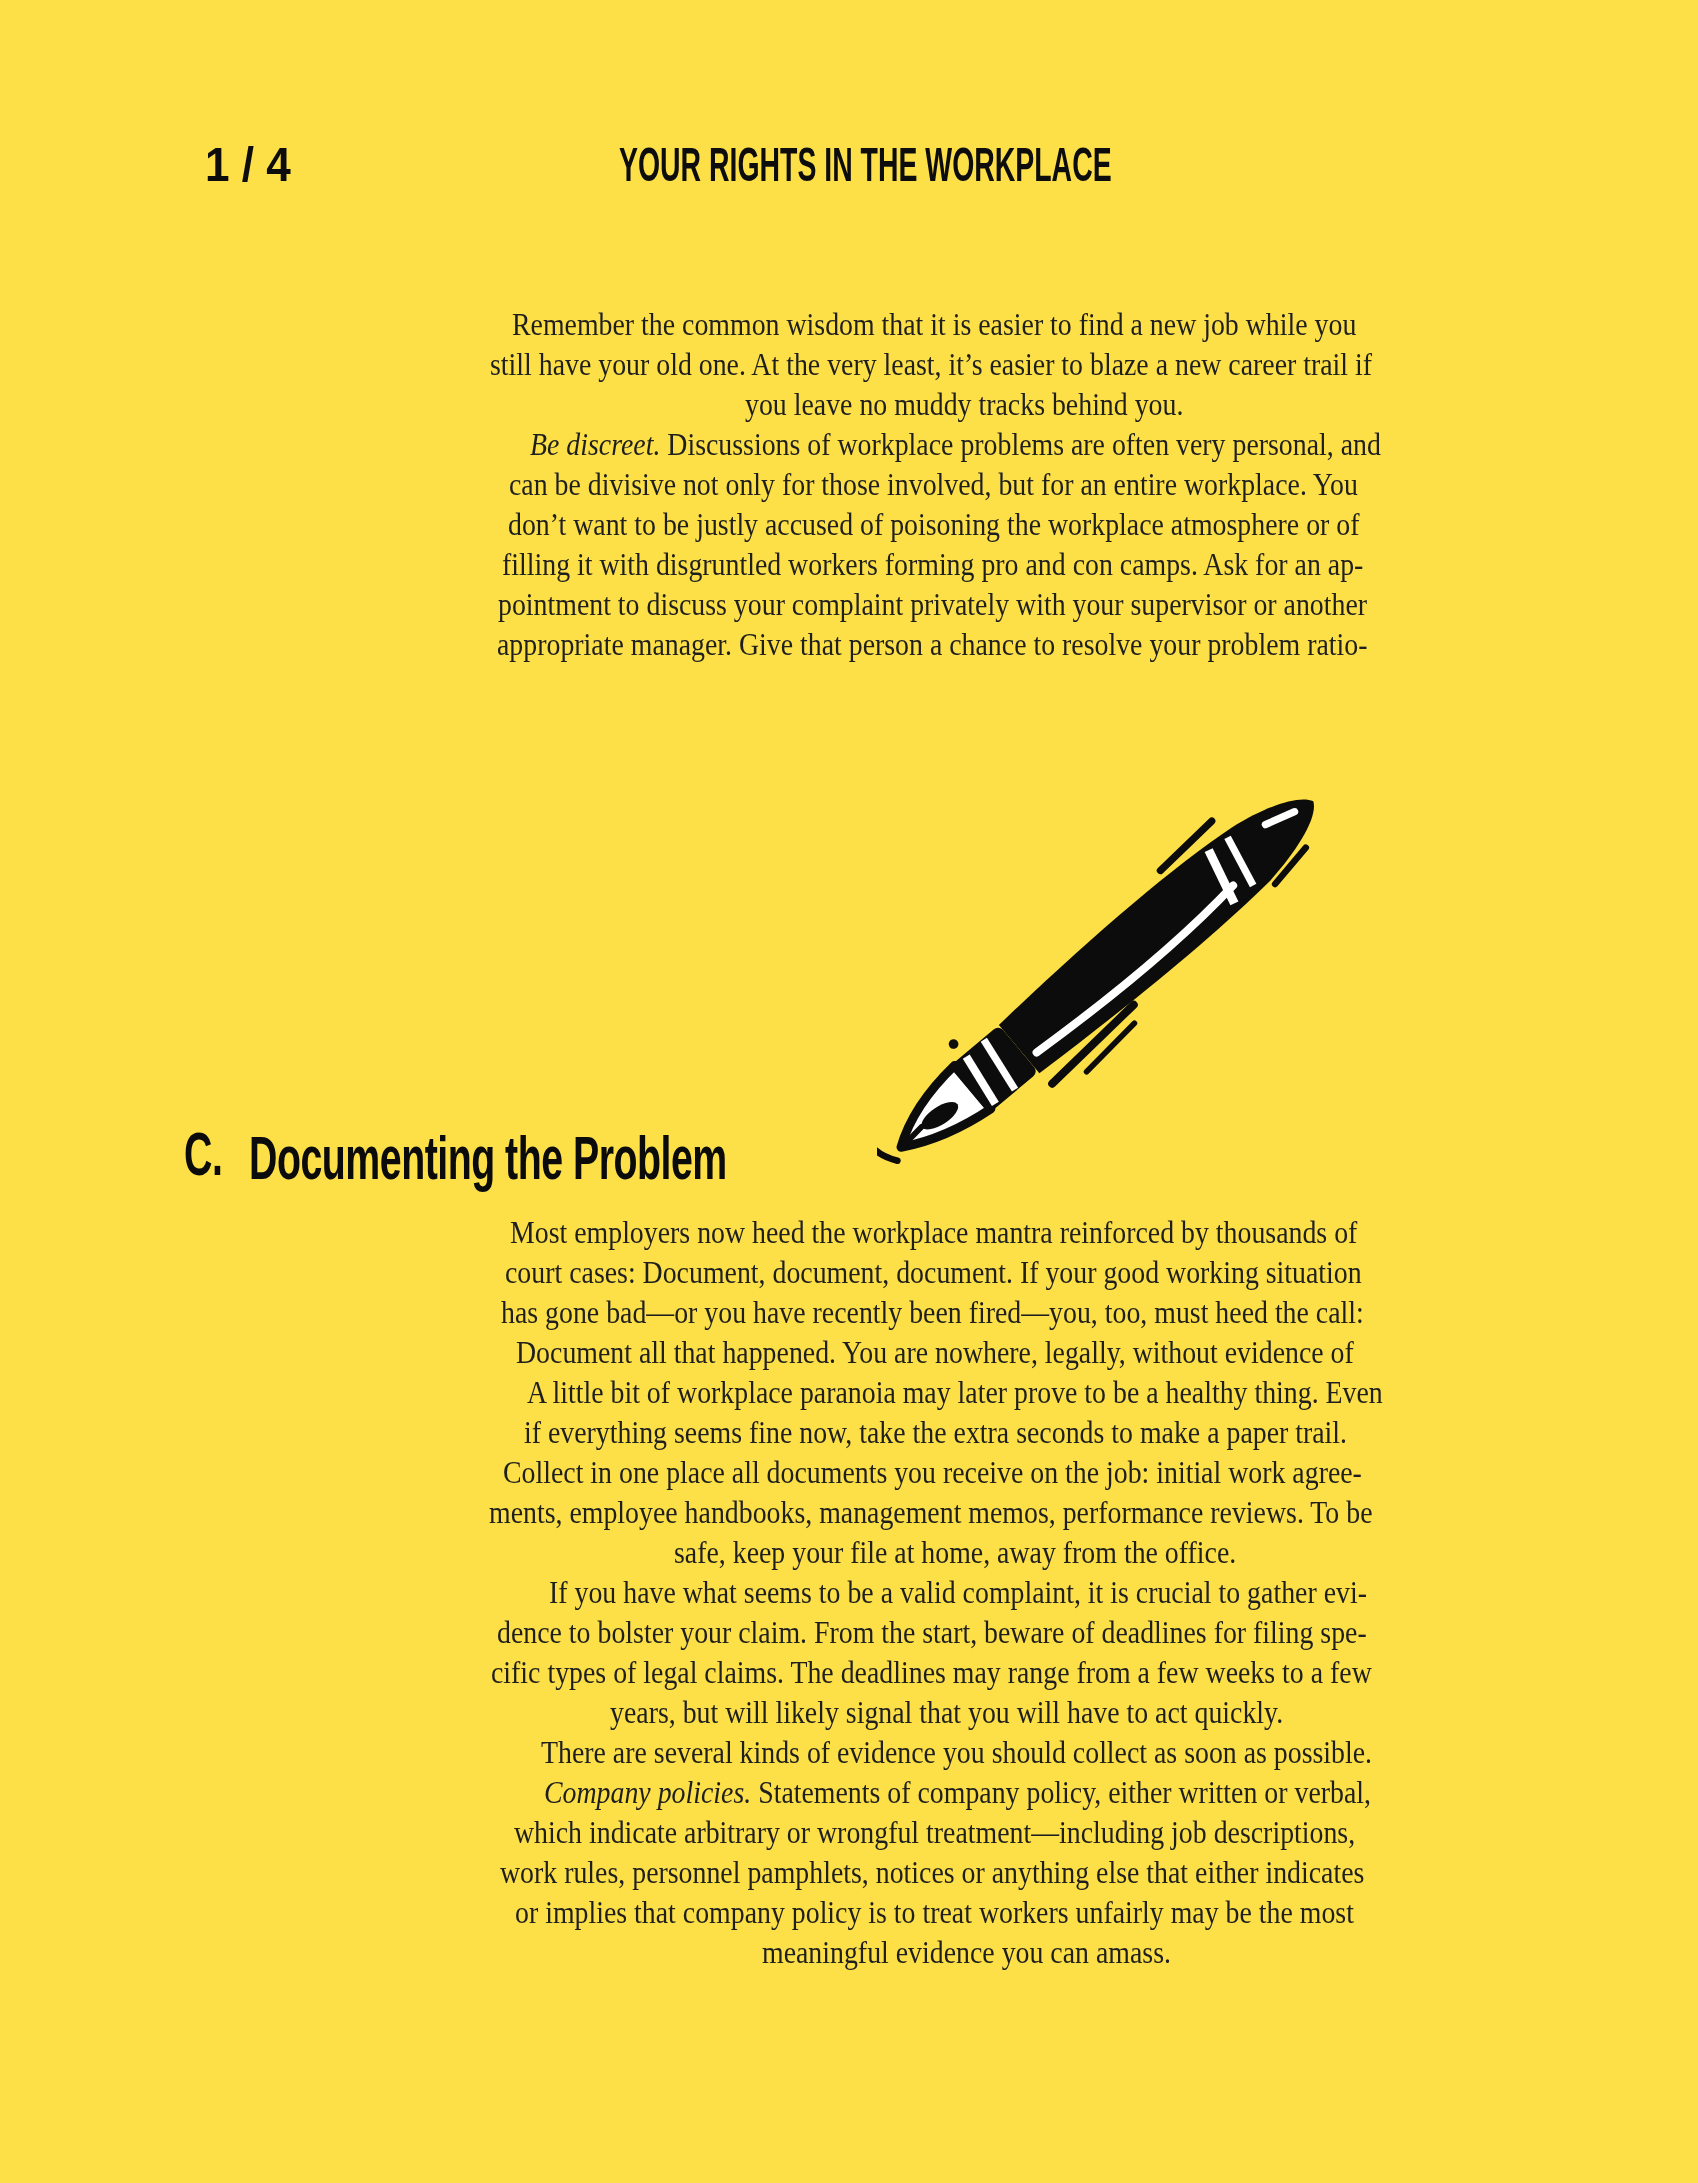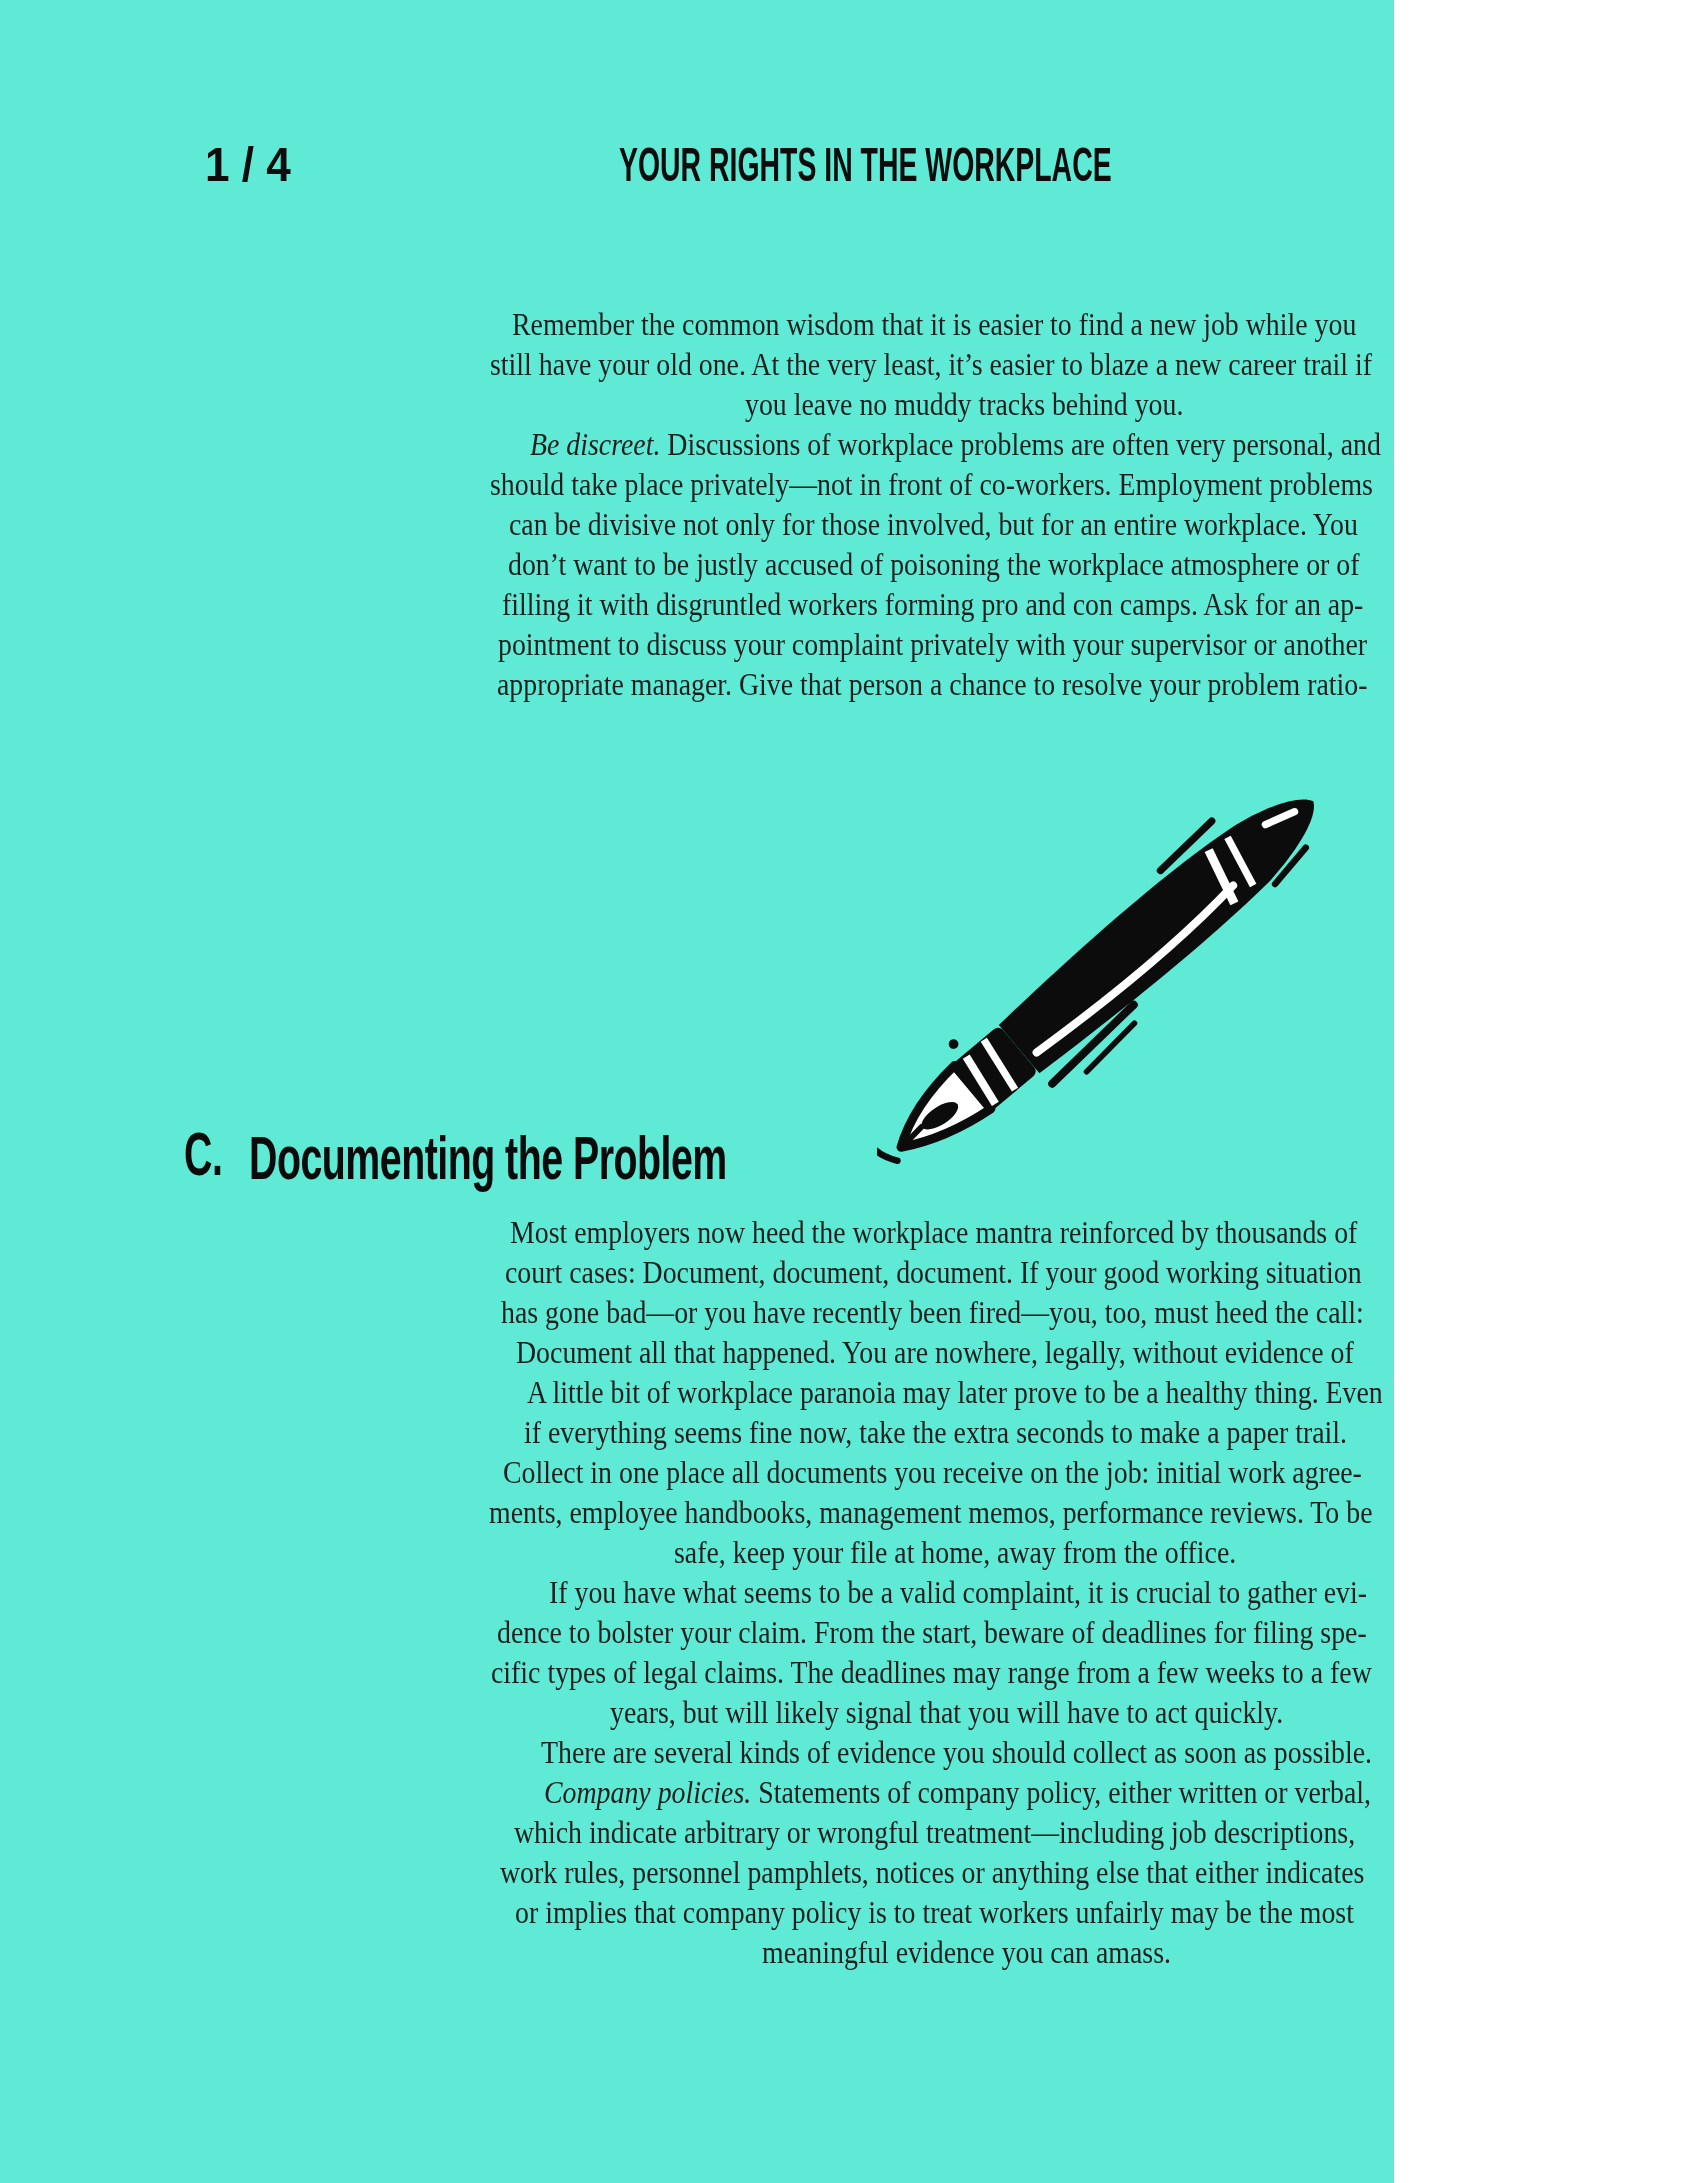--- a/index.html
+++ b/index.html
@@ -1,17 +1,17 @@
 <!DOCTYPE html>
 <html style="font-size:13px"><head>
 <meta charset="utf-8">
 <style>
   html,body{margin:0;padding:0;background:#ffffff;}
   .page{
-    position:relative;width:1394px;height:2183px;background:#5eead4;
+    position:relative;width:1698px;height:2183px;background:#fde047;
     overflow:hidden;color:#1c1c1c;
   }
   
   .runhead{
     position:absolute;top:140px;
     font-family:"Liberation Sans",sans-serif;font-weight:700;
     font-size:49px;line-height:49px;color:#0d0d0d;letter-spacing:0;
   }
   #pagenum{left:205px;}
   #runtitle{left:619px;}
@@ -48,21 +48,20 @@
 <div class="page">
 
   <span class="runhead" id="pagenum"><span class="cond pn">1 / 4</span></span>
   <span class="runhead" id="runtitle"><span class="cond rt">YOUR RIGHTS IN THE WORKPLACE</span></span>
 
   <div class="textblock" id="body-top">
     <div class="ln"><span class="s"><span>Remember the common wisdom that it is easier to find a new job while you</span></span></div>
     <div class="ln"><span class="s"><span>still have your old one. At the very least, it’s easier to blaze a new career trail if</span></span></div>
     <div class="ln"><span class="s"><span>you leave no muddy tracks behind you.</span></span></div>
     <div class="ln ind"><span class="s"><span class="lead">Be discreet.</span><span> Discussions of workplace problems are often very personal, and</span></span></div>
-    <div class="ln"><span class="s"><span>should take place privately—not in front of co-workers. Employment problems</span></span></div>
     <div class="ln"><span class="s"><span>can be divisive not only for those involved, but for an entire workplace. You</span></span></div>
     <div class="ln"><span class="s"><span>don’t want to be justly accused of poisoning the workplace atmosphere or of</span></span></div>
     <div class="ln"><span class="s"><span>filling it with disgruntled workers forming pro and con camps. Ask for an ap-</span></span></div>
     <div class="ln"><span class="s"><span>pointment to discuss your complaint privately with your supervisor or another</span></span></div>
     <div class="ln"><span class="s"><span>appropriate manager. Give that person a chance to resolve your problem ratio-</span></span></div>
   </div>
 
   <svg id="pen" width="473" height="392" viewBox="0 0 585 485" aria-hidden="true">
     <g transform="translate(28,452) rotate(-40)" fill="#0c0c0c" stroke="none">
 

